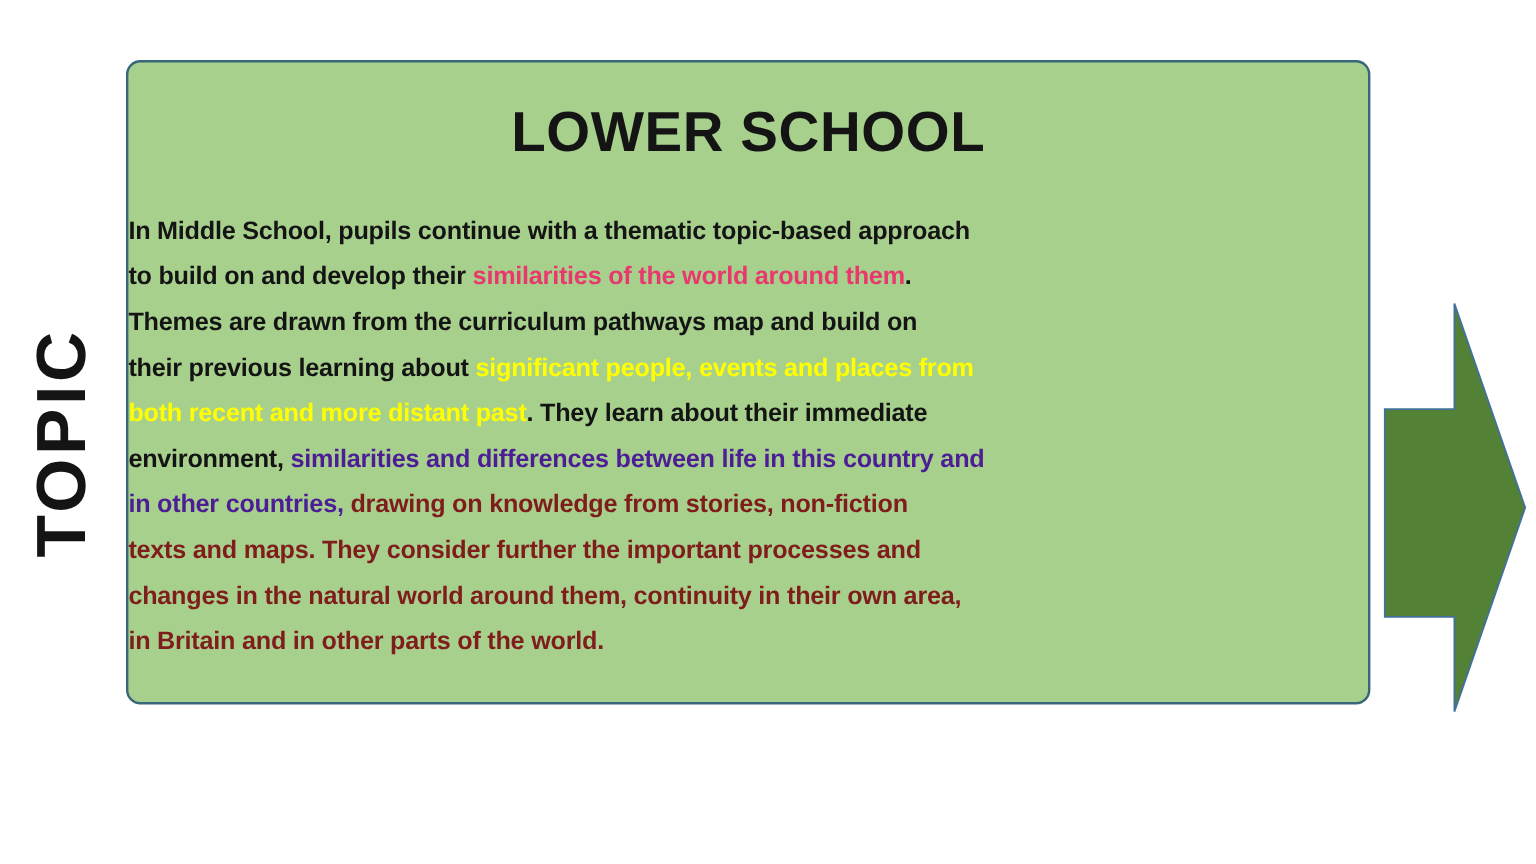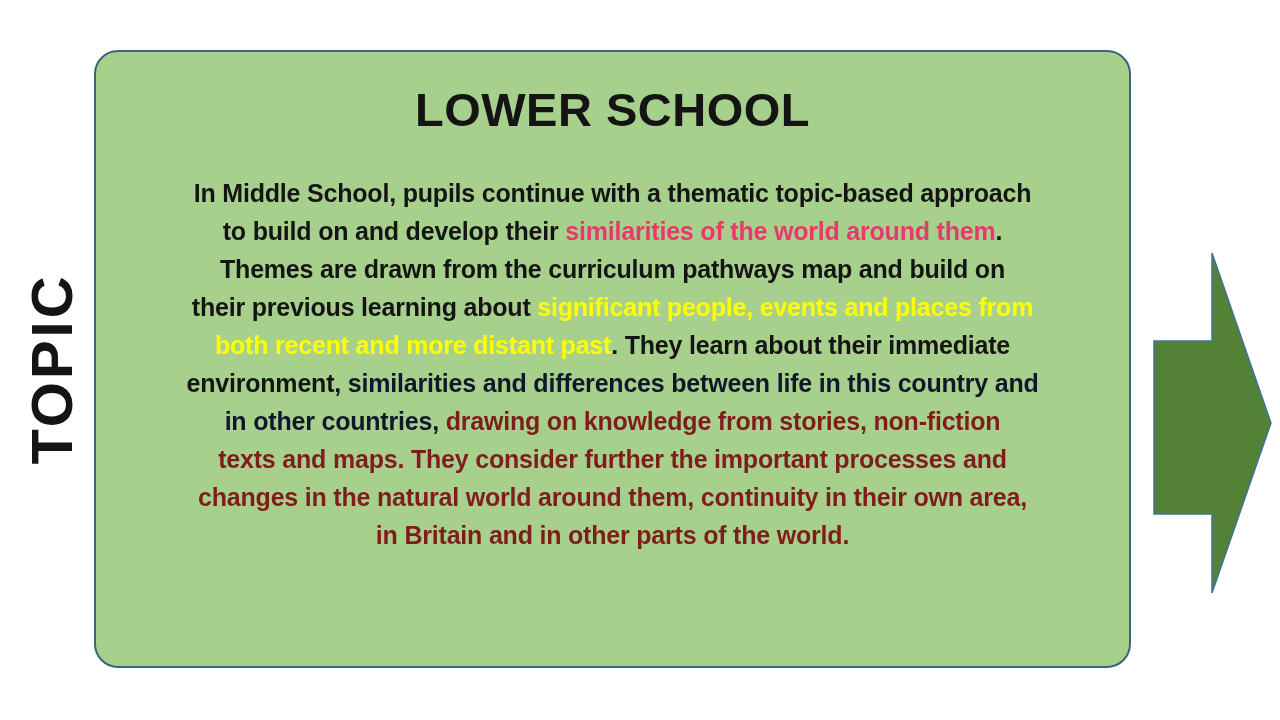--- a/index.html
+++ b/index.html
@@ -24,41 +24,40 @@
     transform: rotate(-90deg);
     text-align: center;
     font-size: 58px;
     font-weight: 700;
     letter-spacing: 3px;
     line-height: 70px;
     white-space: nowrap;
   }
   .panel {
     position: absolute;
-    left: 94px;
+    left: 105px;
     top: 50px;
     width: 1037px;
-    height: 618px;
-    border-radius: 24px;
+    height: 537px;
+    border-radius: 12px;
     border: 2px solid #38667a;
     box-sizing: border-box;
   }
   .panel-title {
     margin-top: 28px;
     text-align: center;
     font-size: 47px;
     font-weight: 700;
     line-height: 60px;
     letter-spacing: 0.5px;
   }
   .panel-body {
     margin-top: 34px;
     width: 100%;
-    text-align: center;
-    font-size: 25px;
+    font-size: 21px;
     font-weight: 700;
     line-height: 38px;
     letter-spacing: -0.2px;
     white-space: pre;
   }
   .arrow-svg {
     position: absolute;
     left: 0;
     top: 0;
     width: 1280px;
@@ -75,21 +74,21 @@
 
   <div class="panel" style="background: rgb(168, 208, 141); border-color: rgb(56, 102, 122);">
     <div class="panel-title" style="color: rgb(20, 20, 20);">
       <div>LOWER SCHOOL</div>
     </div>
     <div class="panel-body"><span style="color: rgb(20, 20, 20);">In Middle School, pupils continue with a thematic topic-based approach
 to build on and develop their </span><span style="color: rgb(232, 56, 109);">similarities of the world around them</span><span style="color: rgb(20, 20, 20);">.
 Themes are drawn from the curriculum pathways map and build on
 their previous learning about </span><span style="color: rgb(255, 255, 0);">significant people, events and places from
 both recent and more distant past</span><span style="color: rgb(20, 20, 20);">. They learn about their immediate
-environment, </span><span style="color: #0f172a;">similarities and differences between life in this country and
+environment, </span><span style="color: #4c1d95;">similarities and differences between life in this country and
 in other countries,</span><span style="color: #7f1d1d;"> drawing on knowledge from stories, non-fiction
 texts and maps. They consider further the important processes and
 changes in the natural world around them, continuity in their own area,
 in Britain and in other parts of the world.</span></div>
   </div>
 
   <svg class="arrow-svg" viewBox="0 0 1280 720">
     <polygon points="1154,341 1212,341 1212,253 1271,423 1212,593 1212,514 1154,514" stroke-width="1.5" fill="#538135" stroke="#41719c"></polygon>
   </svg>
 

